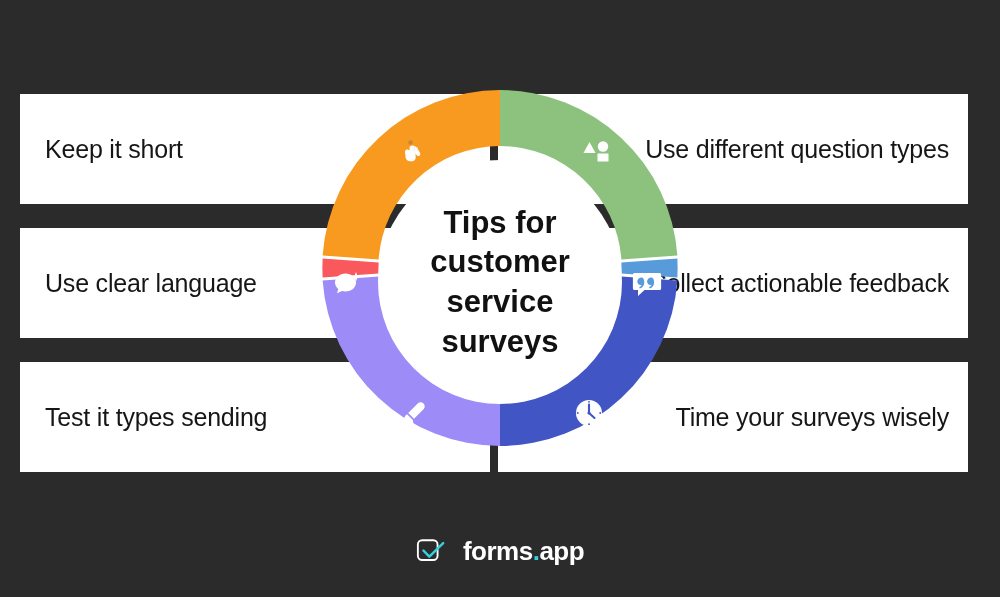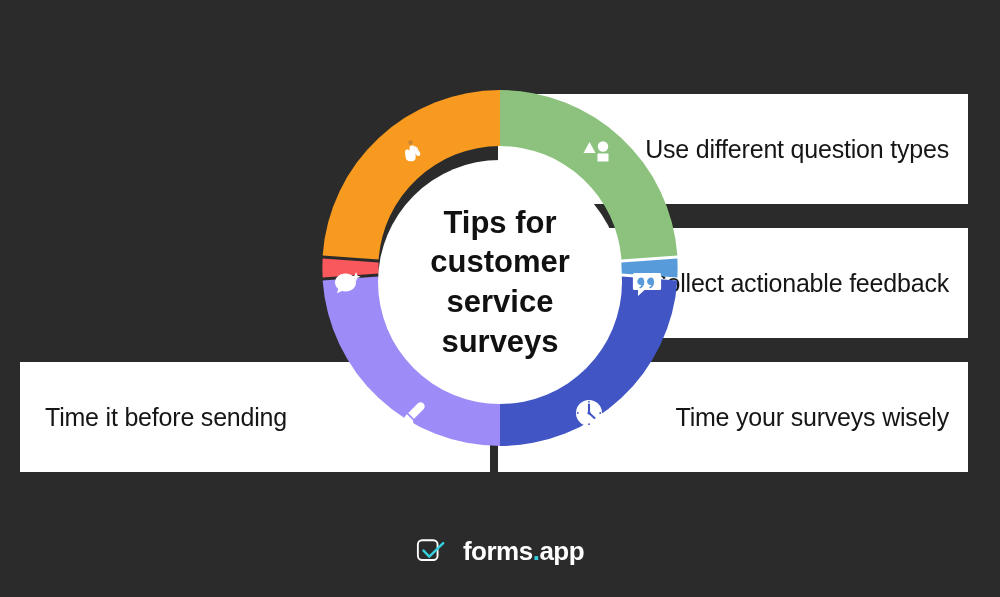--- a/index.html
+++ b/index.html
@@ -82,22 +82,28 @@
     font-size:26px; font-weight:bold; color:#ffffff;
     letter-spacing:-0.5px;
   }
   #logo-text .dot { color:#35D0DE; }
 </style>
 </head>
 <body>
 
 <div id="stage">
 
+  <div class="panel left row1">
+    <span class="panel-label">Keep it short</span>
+  </div>
+  <div class="panel left row2">
+    <span class="panel-label">Use clear language</span>
+  </div>
   <div class="panel left row3">
-    <span class="panel-label">Time it before sending</span>
+    <span class="panel-label">Test it types sending</span>
   </div>
 
   <div class="panel right row1">
     <span class="panel-label">Use different question types</span>
   </div>
   <div class="panel right row2">
     <span class="panel-label">Collect actionable feedback</span>
   </div>
   <div class="panel right row3">
     <span class="panel-label">Time your surveys wisely</span>

